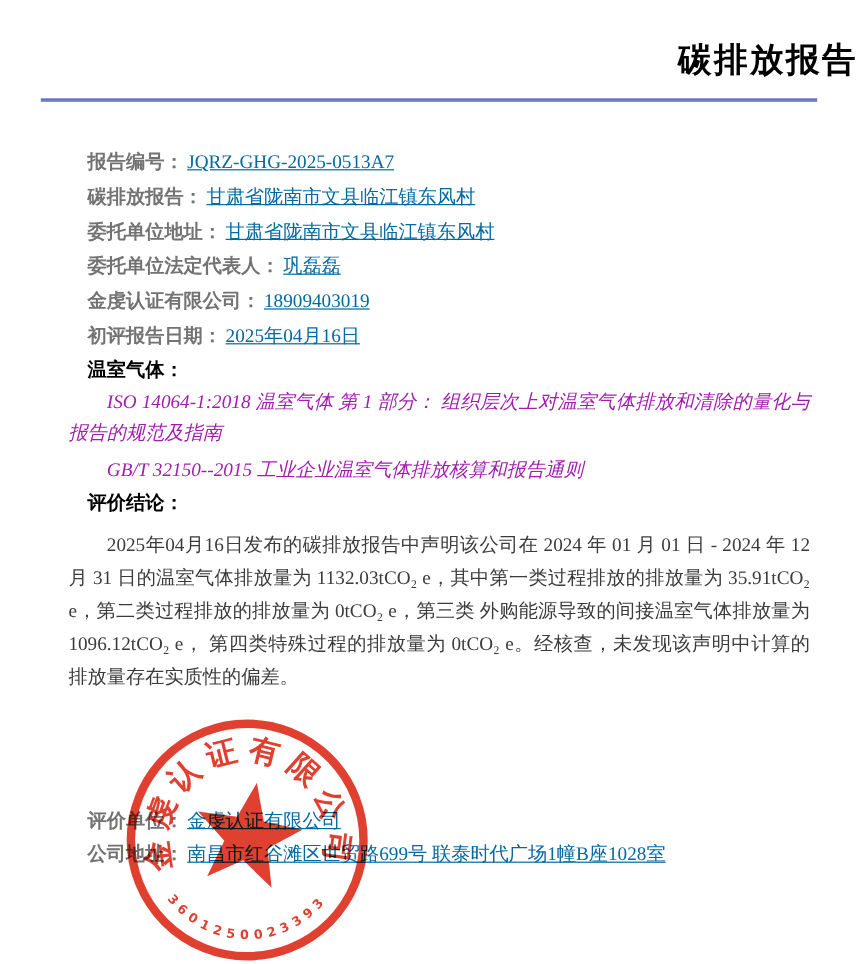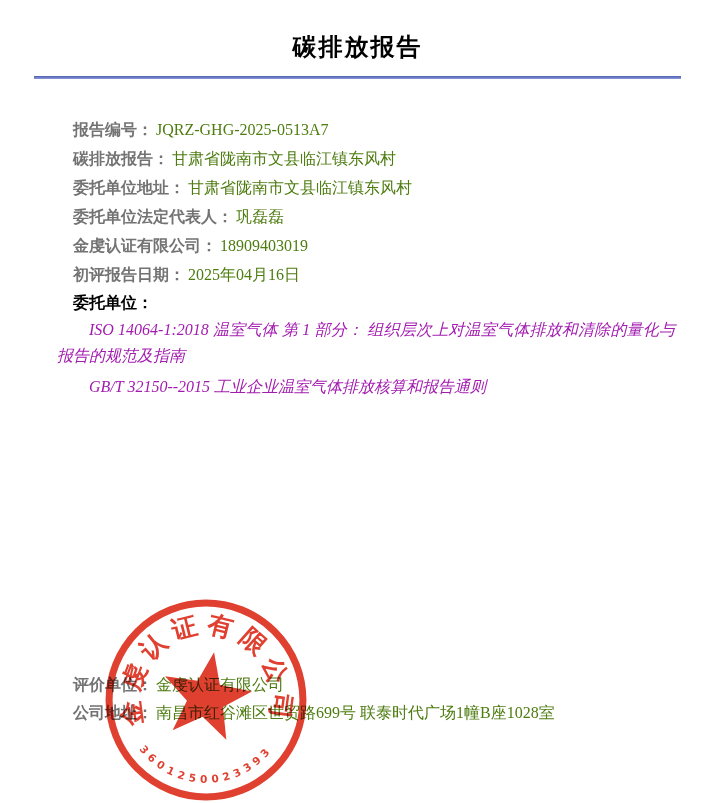--- a/index.html
+++ b/index.html
@@ -6,38 +6,38 @@
   body {
     width: 715px; height: 803px;
     position: relative; overflow: hidden;
     font-family: "Liberation Serif", serif;
     color: #000;
   }
   .page { position: relative; width: 715px; height: 803px; }
 
   .doc-title {
     margin: 0; padding-top: 31px;
-    text-align: center;
-    font-size: 24px; font-weight: bold;
+    text-align: right;
+    font-size: 28px; font-weight: bold;
     letter-spacing: 2px;
     font-family: Liberation Mono, monospace;
   }
   .title-rule {
     margin: 13px 34px 0 34px;
     height: 3px;
     background: linear-gradient(to bottom, #4d5fb3, #8c9ad8);
   }
 
   .fields { margin: 36px 40px 0 73px; }
   .field-row { line-height: 29px; font-size: 16px; white-space: nowrap; }
   .field-label {
     font-weight: bold; color: #737373;
     font-family: "Liberation Sans", sans-serif;
   }
-  .field-value { color: #4d7c0f; padding-left: 3px; }
+  .field-value { color: #0369a1; padding-left: 3px; text-decoration: underline; }
 
   .section { margin: 0 40px 0 57px; font-size: 16px; }
   .section-label {
     margin-left: 16px; line-height: 28px;
     font-weight: bold;
     font-family: "Liberation Sans", sans-serif;
   }
   .basis-item {
     margin: 0; color: #a21caf;
     line-height: 26px; text-indent: 2em;
@@ -95,26 +95,30 @@
     </div>
     <div class="field-row">
       <span class="field-label">金虔认证有限公司：</span><span class="field-value">18909403019</span>
     </div>
     <div class="field-row">
       <span class="field-label">初评报告日期：</span><span class="field-value">2025年04月16日</span>
     </div>
   </div>
 
   <div class="section">
-    <div class="section-label">委托单位：</div>
+    <div class="section-label">温室气体：</div>
     <p class="basis-item">ISO 14064-1:2018 温室气体 第 1 部分： 组织层次上对温室气体排放和清除的量化与报告的规范及指南</p>
     <div class="basis-gap"></div>
     <p class="basis-item">GB/T 32150--2015 工业企业温室气体排放核算和报告通则</p>
   </div>
 
+  <div class="section">
+    <div class="section-label">评价结论：</div>
+    <p class="conclusion-text">2025年04月16日发布的碳排放报告中声明该公司在 2024 年 01 月 01 日 - 2024 年 12 月 31 日的温室气体排放量为 1132.03tCO₂ e，其中第一类过程排放的排放量为 35.91tCO₂ e，第二类过程排放的排放量为 0tCO₂ e，第三类 外购能源导致的间接温室气体排放量为 1096.12tCO₂ e， 第四类特殊过程的排放量为 0tCO₂ e。经核查，未发现该声明中计算的排放量存在实质性的偏差。</p>
+  </div>
 
   <div class="footer">
     <div class="field-row">
       <span class="field-label">评价单位：</span><span class="field-value">金虔认证有限公司</span>
     </div>
     <div class="field-row">
       <span class="field-label">公司地址：</span><span class="field-value">南昌市红谷滩区世贸路699号 联泰时代广场1幢B座1028室</span>
     </div>
   </div>
 

